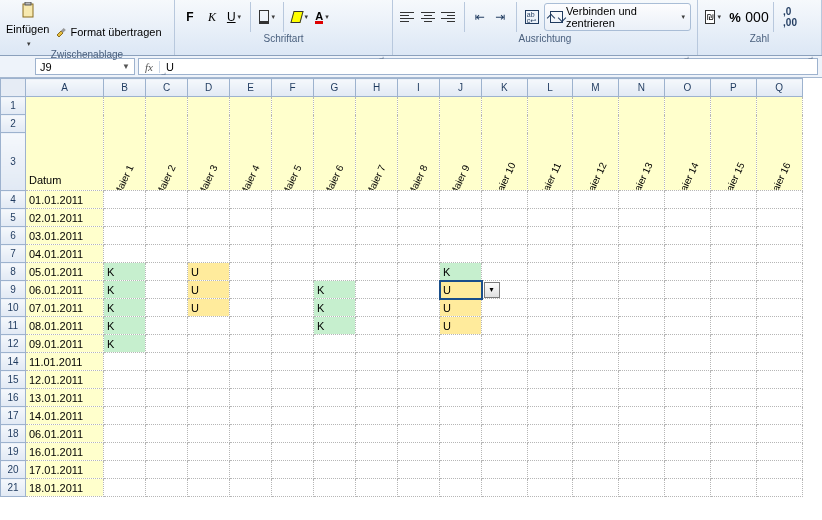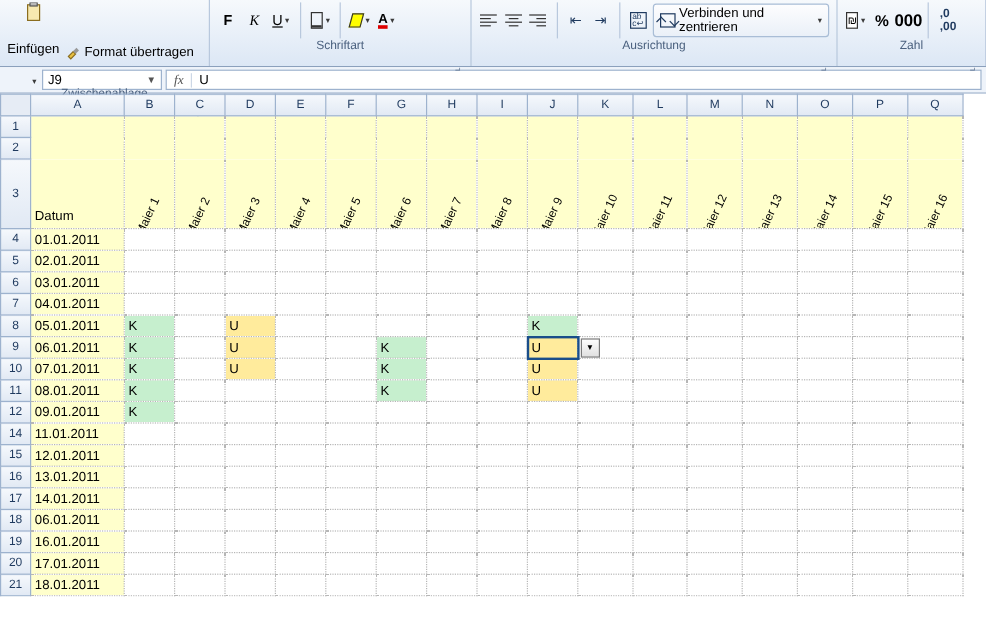--- a/index.html
+++ b/index.html
@@ -9,21 +9,21 @@
 .ribbon { background: linear-gradient(#f6f9fc, #dce7f5); border-bottom: 1px solid #8ba0bc; height: 56px; display: flex; }
 .rgroup { border-right: 1px solid #b8c8dd; display: flex; flex-direction: column; justify-content: space-between; padding: 2px 6px 0 6px; }
 .rgroup .tools { display: flex; align-items: center; gap: 4px; flex: 1; }
 .rgroup .glabel { text-align: center; font-size: 10px; color: #4a607e; padding: 1px 0 20px 0; position: relative; }
 .rgroup .glabel::after { content: "⌐"; position: absolute; right: 2px; bottom: 1px; font-size: 8px; color: #5a6f8c; transform: rotate(180deg); }
 .btn { background: linear-gradient(#fdfdfe,#eaf0f8); border: 1px solid #a9bdd6; border-radius: 3px; padding: 1px 5px; font-size: 11px; display: inline-flex; align-items: center; gap: 3px; cursor: pointer; }
 .btn.small { padding: 0 2px; border: none; background: transparent; }
 .iconbtn { width: 18px; height: 18px; display: inline-flex; align-items: center; justify-content: center; border: 1px solid transparent; border-radius: 2px; cursor: pointer; }
 .sep { width: 1px; height: 30px; background: #b8c8dd; margin: 0 3px; }
 .dd::after { content: "▾"; font-size: 7px; margin-left: 2px; color: #3b3b3b; }
-.stack { display: flex; flex-direction: column; gap: 17px; }
+.stack { display: flex; flex-direction: column; gap: 5px; }
 .ico { font-size: 12px; display: inline-block; }
 
 
 .fbar { display: flex; align-items: stretch; height: 22px; border-bottom: 1px solid #a6b8d0; background: #eef3fa; }
 .namebox { width: 100px; border: 1px solid #9db2ce; background: #fff; margin: 2px 3px 2px 35px; display: flex; align-items: center; padding: 0 4px; font-size: 11px; }
 .namebox .dd-tri { margin-left: auto; font-size: 8px; color: #555; }
 .fxarea { display: flex; align-items: center; flex: 1; background: #fff; border: 1px solid #9db2ce; margin: 2px 4px 2px 0; }
 .fxbtn { padding: 0 6px; color: #555; font-style: italic; font-family: "Times New Roman", serif; border-right: 1px solid #ccd7e6; cursor: pointer; }
 .fxinput { flex: 1; padding: 0 6px; }
 
@@ -52,21 +52,21 @@
 .align-l span:nth-child(1){width:100%}.align-l span:nth-child(2){width:60%}.align-l span:nth-child(3){width:100%}.align-l span:nth-child(4){width:60%}
 .align-c{align-items:center}.align-c span:nth-child(1){width:100%}.align-c span:nth-child(2){width:60%}.align-c span:nth-child(3){width:100%}.align-c span:nth-child(4){width:60%}
 .align-r{align-items:flex-end}.align-r span:nth-child(1){width:100%}.align-r span:nth-child(2){width:60%}.align-r span:nth-child(3){width:100%}.align-r span:nth-child(4){width:60%}
 .indent-icon{font-size:12px;color:#1f3a5f;}
 .wrap-icon{width:14px;height:14px;border:1px solid #1f3a5f;display:inline-block;font-size:7px;line-height:6px;padding:1px;color:#1f3a5f;}
 .merge-sq{width:14px;height:12px;display:inline-block;position:relative;border:1px solid #1f3a5f;}
 .merge-sq::before{content:"";position:absolute;left:-3px;top:3px;width:5px;height:5px;border-left:1px solid #1f3a5f;border-top:1px solid #1f3a5f;transform:rotate(45deg);}
 .merge-sq::after{content:"";position:absolute;right:-3px;top:3px;width:5px;height:5px;border-right:1px solid #1f3a5f;border-bottom:1px solid #1f3a5f;transform:rotate(45deg);}
 .curr-icon{width:16px;height:14px;display:inline-block;background:#fff;border:1px solid #333;position:relative;font-size:9px;line-height:12px;text-align:center;}
 .pct-icon{font-weight:bold;font-size:13px;}
-.comma-icon{font-weight:bold;font-size:14px;}
+.comma-icon{font-weight:normal;font-size:14px;}
 .dec-icon{font-size:10px;font-weight:bold;color:#1f3a5f;}
 .brush-icon svg, .clip-icon svg { display:block; }
 </style>
 </head>
 <body>
 
 <div class="ribbon">
 
   <div class="rgroup" style="width:175px">
     <div class="tools">

